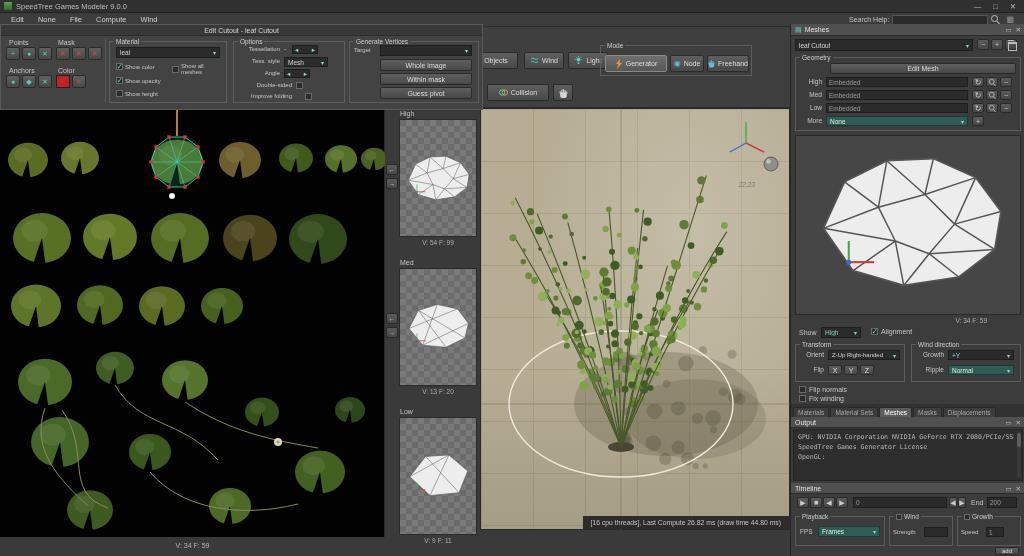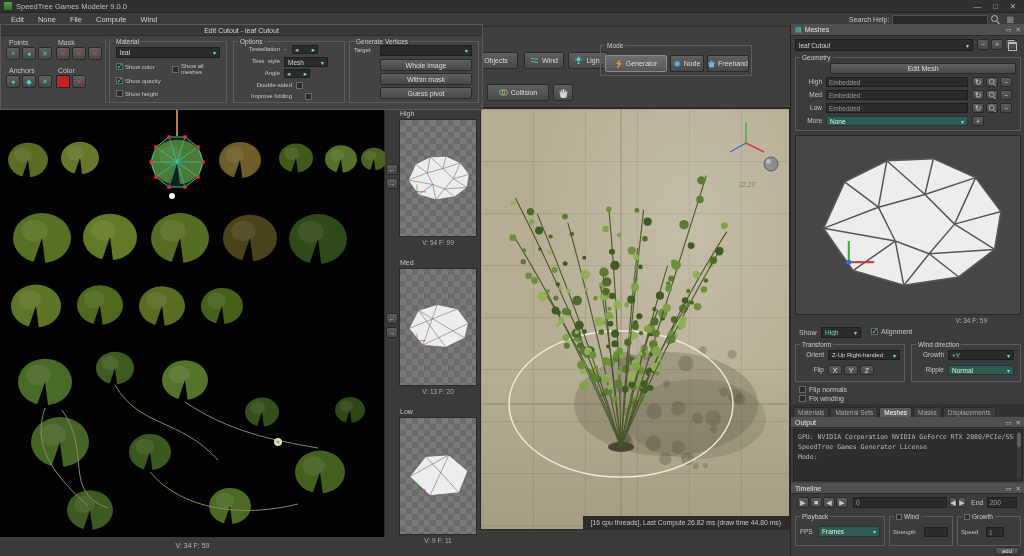--- a/index.html
+++ b/index.html
@@ -751,21 +751,21 @@
     <div class="abs dockhead" style="left:0;top:393px;width:234px;height:11px">
       <span class="t">Output</span>
       <span class="sp">
           <span class="i-float"></span>
           <span class="i-close"></span>
         </span>
     </div>
     <div class="abs console" style="left:2px;top:405px;width:230px;height:52px">
       <div>GPU: NVIDIA Corporation NVIDIA GeForce RTX 2080/PCIe/SSE2, OpenGL...</div>
       <div>SpeedTree Games Generator License</div>
-      <div>Mode:</div>
+      <div>OpenGL:</div>
       <div class="scroll" style="height:46px">
           <div class="thumb"></div>
         </div>
     </div>
 
     <div class="abs dockhead tlb" style="left:0;top:459px;width:234px;height:11px">
       <span class="t">Timeline</span>
       <span class="sp">
           <span class="i-float"></span>
           <span class="i-close"></span>

